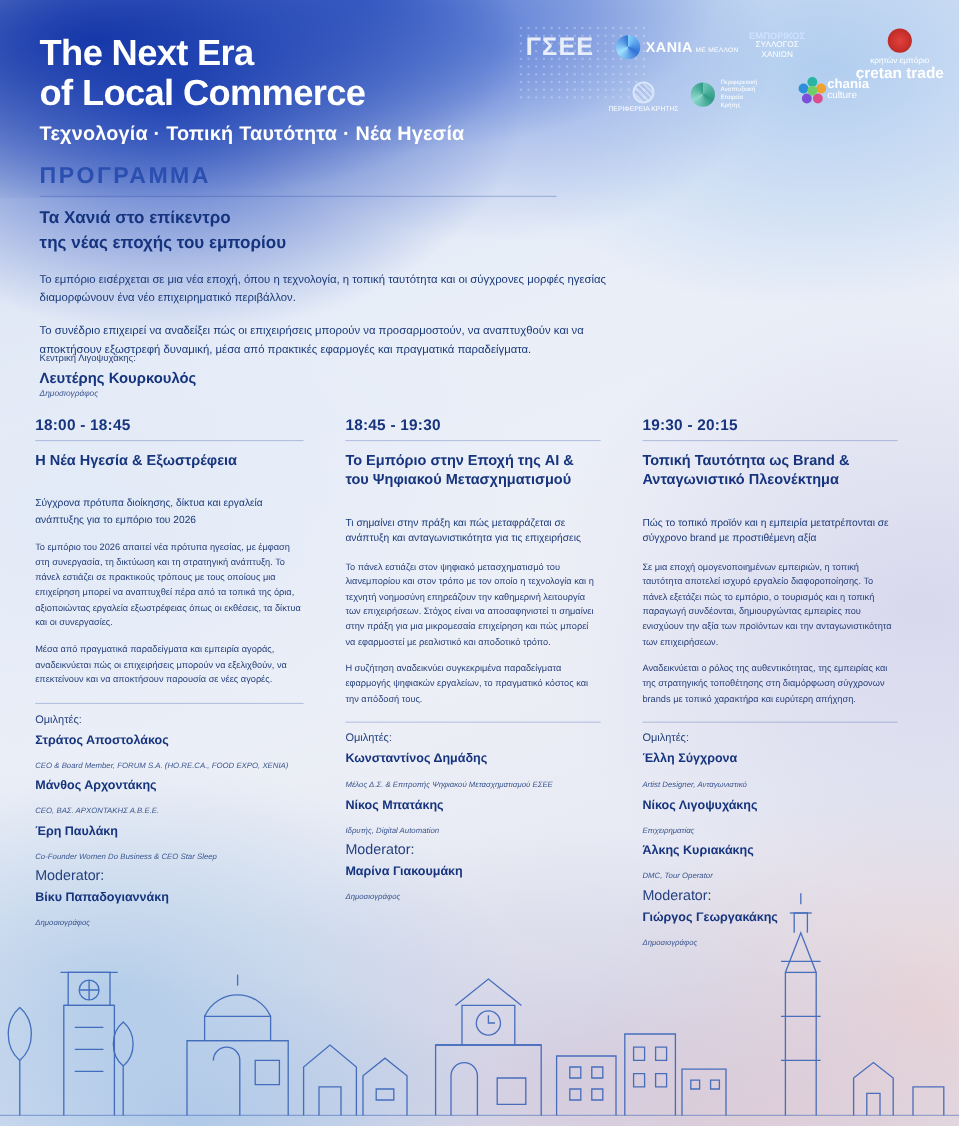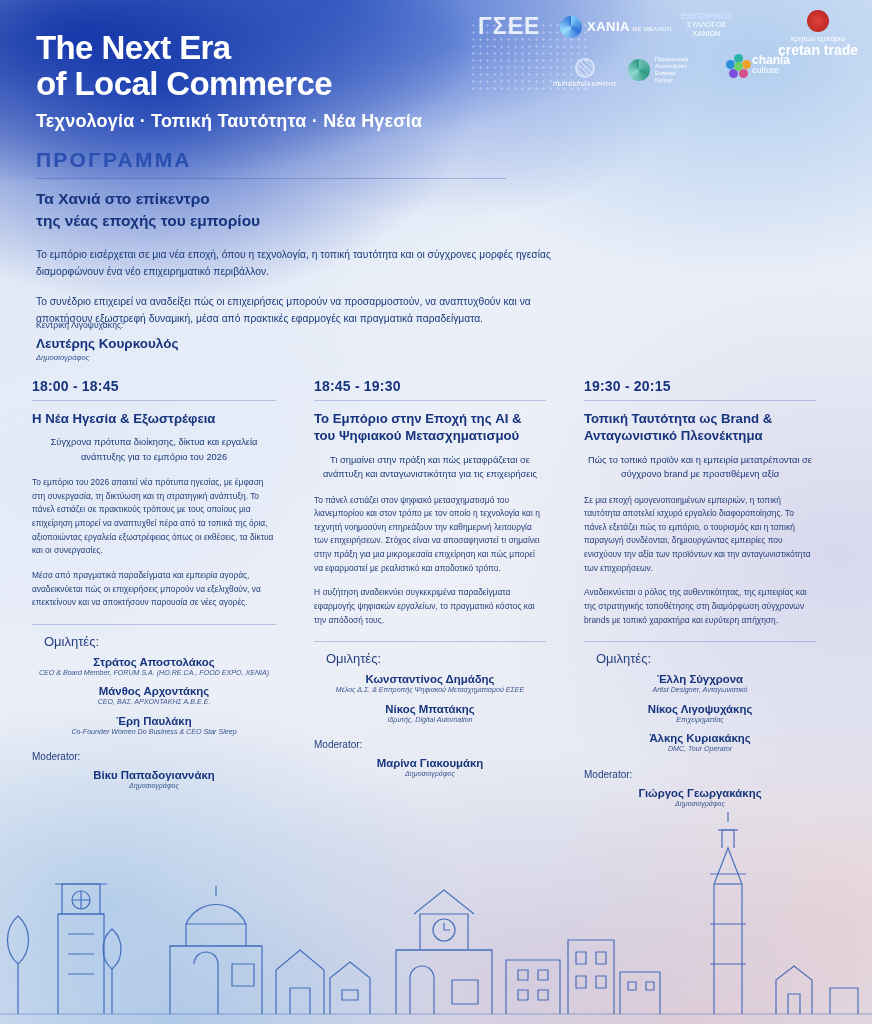--- a/index.html
+++ b/index.html
@@ -118,30 +118,30 @@
   
   .cols { position: absolute; left: 32px; top: 378px; width: 812px; display: flex; gap: 0; }
   .col { width: 270px; padding-right: 26px; position: relative; }
   .col + .col { padding-left: 12px; }
   .col .time { font-size: 14px; font-weight: 800; color: #16347e; letter-spacing: .2px; }
   .col .rule { margin-top: 6px; width: 100%; height: 1px; background: rgba(60,90,170,.3); }
   .col h3 {
     margin-top: 9px; font-size: 13.2px; line-height: 1.32; font-weight: 700; color: #16347e;
   }
   .col .sum {
-    margin-top: 8px; font-size: 9.3px; line-height: 1.55; color: #1b3a7a; text-align: center;
+    margin-top: 23px; font-size: 9.3px; line-height: 1.55; color: #1b3a7a;
   }
   .col .body { margin-top: 12px; font-size: 8.4px; line-height: 1.62; color: #27407c; }
   .col .body p + p { margin-top: 11px; }
   .col .speakers-rule { margin-top: 14px; width: 100%; height: 1px; background: rgba(60,90,170,.3); }
-  .col .sp-label { margin-top: 9px; font-size: 13px; color: #24407f; margin-left: 12px; }
-  .sp { margin-top: 7px; text-align: center; }
+  .col .sp-label { margin-top: 9px; font-size: 10px; color: #24407f; }
+  .sp { margin-top: 7px; }
   .sp .nm { font-size: 11.4px; font-weight: 600; color: #16347e; }
-  .sp .rl { margin-top: 1px; font-size: 7.1px; font-style: italic; color: #3a558f; line-height: 1.35; }
-  .mod-label { margin-top: 14px; font-size: 10px; color: #24407f; }
+  .sp .rl { margin-top: 13px; font-size: 7.1px; font-style: italic; color: #3a558f; line-height: 1.35; }
+  .mod-label { margin-top: 4px; font-size: 13px; color: #24407f; }
 
   
   .skyline { position: absolute; left: 0; bottom: 0; width: 872px; height: 260px; pointer-events: none; }
 
   .footerglow {
     position: absolute; left: 0; bottom: 0; width: 872px; height: 300px;
     background:
       radial-gradient(ellipse 420px 200px at 20% 100%, rgba(150,186,228,0.55) 0%, rgba(150,186,228,0) 70%),
       radial-gradient(ellipse 420px 200px at 78% 100%, rgba(224,196,205,0.5) 0%, rgba(224,196,205,0) 70%);
     pointer-events: none;
@@ -156,21 +156,21 @@
   <div class="footerglow"></div>
 
   <div class="header">
     <div class="title">
       <div>The Next Era</div>
       <div>of Local Commerce</div>
     </div>
     <div class="subtitle">Τεχνολογία · Τοπική Ταυτότητα · Νέα Ηγεσία</div>
   </div>
 
-  <div style="position:absolute; left:0; top:0; width:748px; height:150px;">
+  <div style="position:absolute; left:0; top:16px; width:748px; height:150px;">
     <div class="logo gsee">
       <div class="mark">ΓΣΕΕ</div>
     </div>
 
     <div class="logo chania-mel">
       <span class="swirl"></span>
       <span class="txt">
         <span class="big">XΑΝΙΑ</span>
         <span class="small">ΜΕ ΜΕΛΛΟΝ</span>
       </span>

